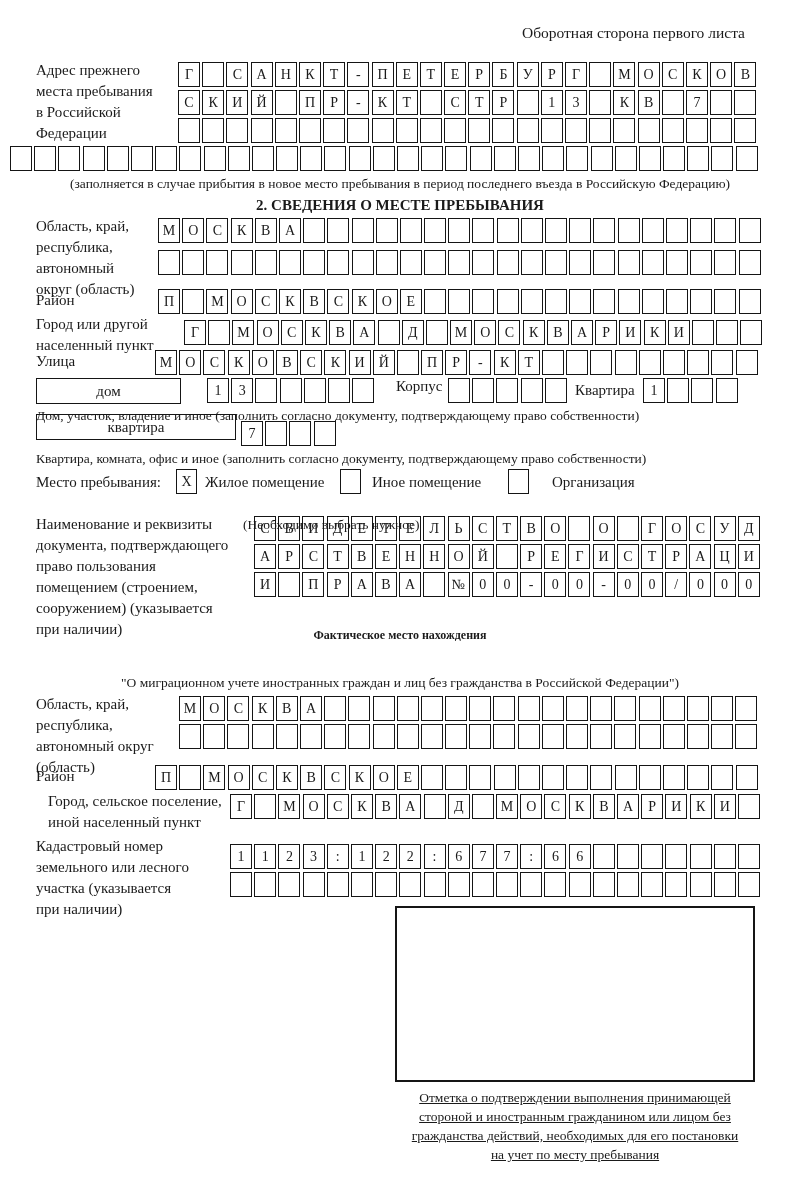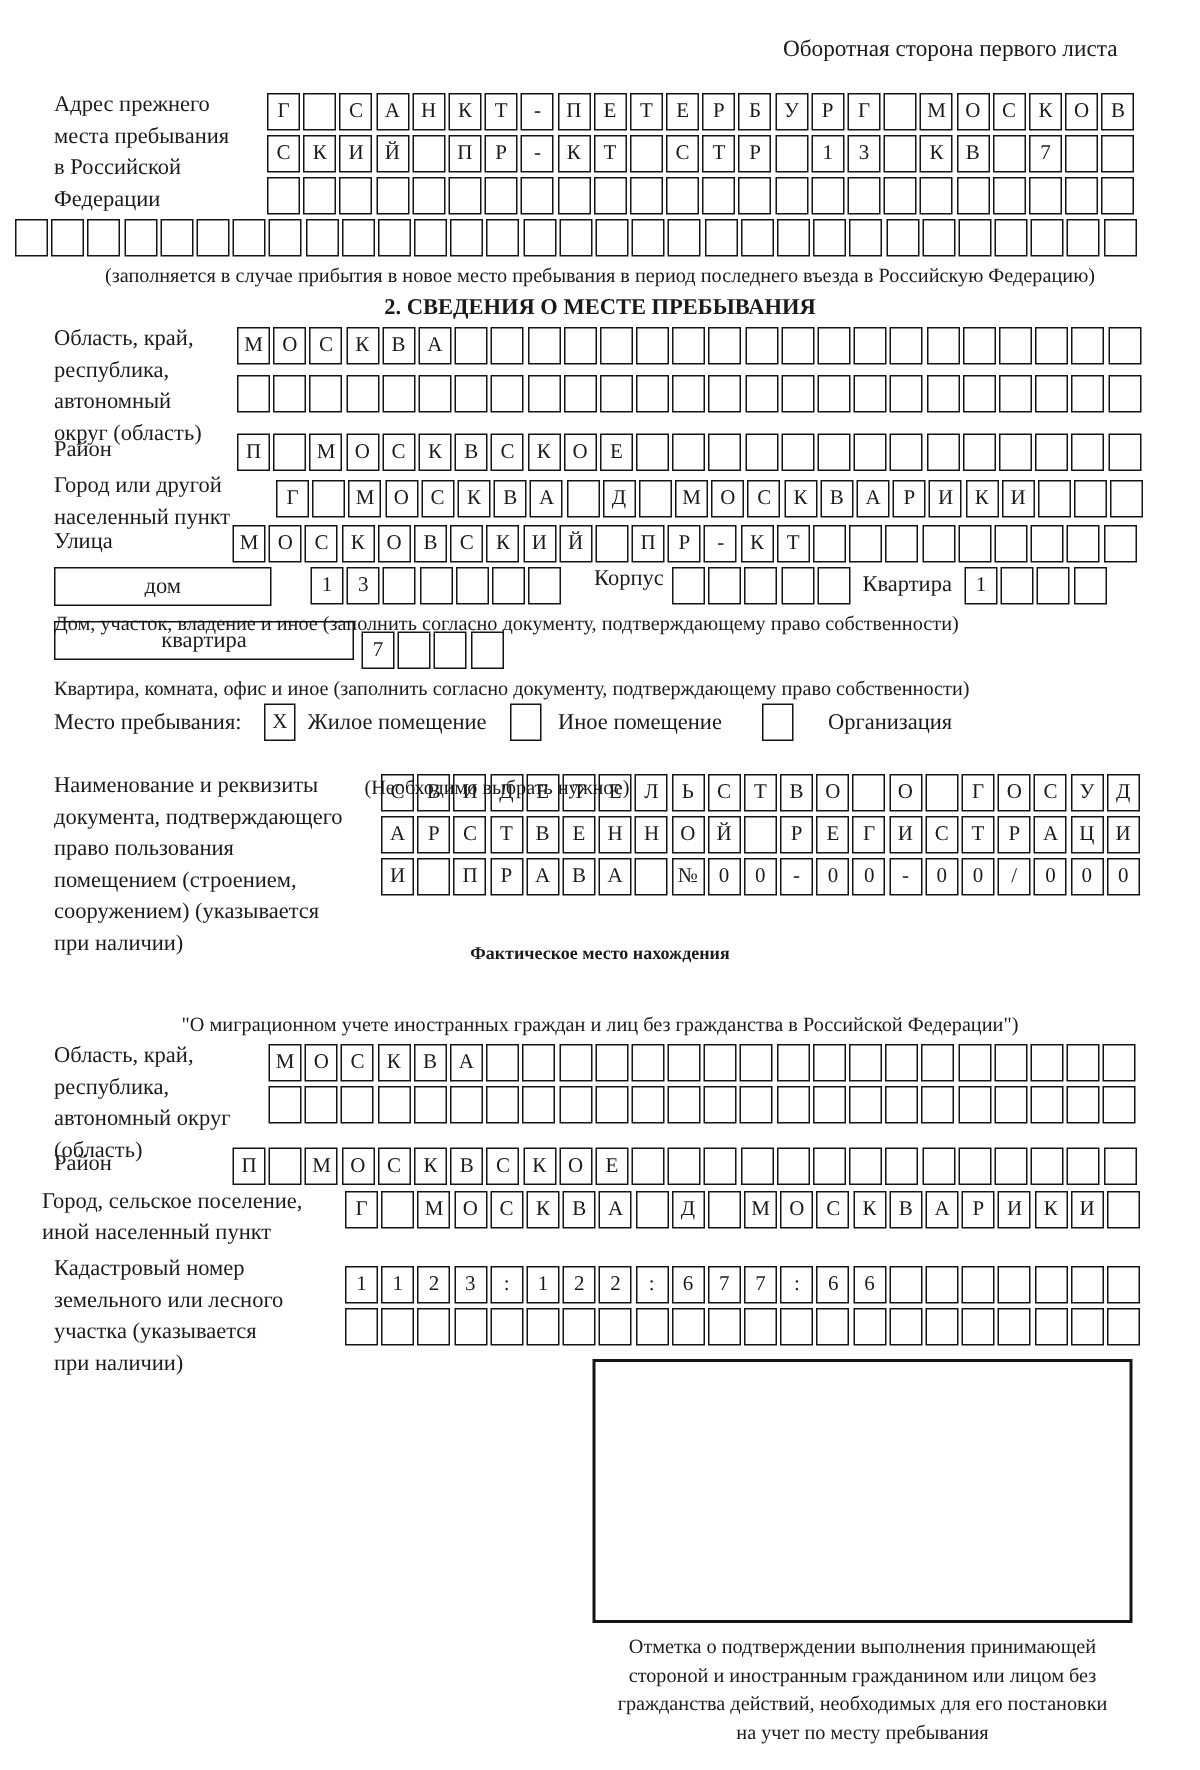--- a/index.html
+++ b/index.html
@@ -11,21 +11,21 @@
   .title{position:absolute;font-weight:bold;font-size:15px;}
   .row{position:absolute;display:flex;}
   .cell{box-sizing:border-box;flex:0 0 auto;width:22px;height:25px;margin-right:2.2px;
         border:1.5px solid #151515;display:flex;align-items:center;justify-content:center;
         font-size:14px;font-family:"Liberation Serif", serif;}
   .namebox{position:absolute;box-sizing:border-box;border:1.5px solid #151515;height:26px;
         display:flex;align-items:center;justify-content:center;font-size:15px;}
   .checkbox{position:absolute;box-sizing:border-box;width:21px;height:25px;border:1.5px solid #151515;
         display:flex;align-items:center;justify-content:center;font-size:14px;}
   .stampbox{position:absolute;box-sizing:border-box;border:2px solid #151515;background:#fff;}
-  .prelines{white-space:pre-line;}
+  .prelines{white-space:pre-line;text-decoration:underline;}
 </style>
 </head>
 <body>
 
 <div class="page">
 
   <div class="label" style="top:22px;right:55px;font-size:15.5px;">Оборотная сторона первого листа</div>
 
   <div class="label" style="left:36px;top:60px;width:150px;">Адрес прежнего
 места пребывания
@@ -495,21 +495,21 @@
       <div class="cell"></div>
       <div class="cell"></div>
       <div class="cell"></div>
       <div class="cell"></div>
       <div class="cell"></div>
       <div class="cell"></div>
       <div class="cell"></div>
       <div class="cell"></div>
     </div>
 
-  <div class="label" style="left:28px;top:791px;width:200px;">Город, сельское поселение,
+  <div class="label" style="left:48px;top:791px;width:200px;">Город, сельское поселение,
 иной населенный пункт</div>
   <div class="row" style="left:230px;top:794px;">
       <div class="cell">Г</div>
       <div class="cell"></div>
       <div class="cell">М</div>
       <div class="cell">О</div>
       <div class="cell">С</div>
       <div class="cell">К</div>
       <div class="cell">В</div>
       <div class="cell">А</div>

